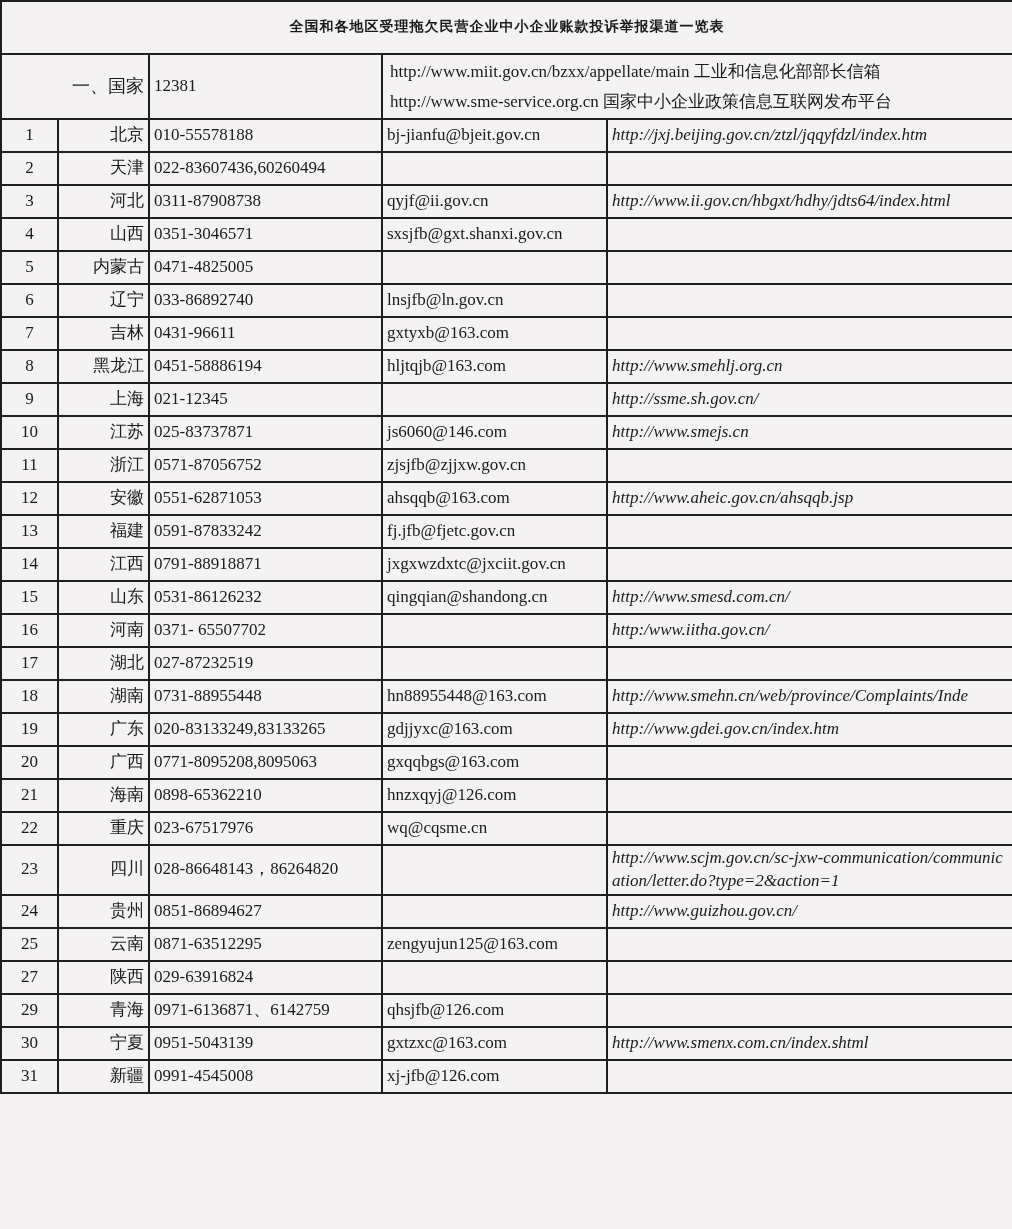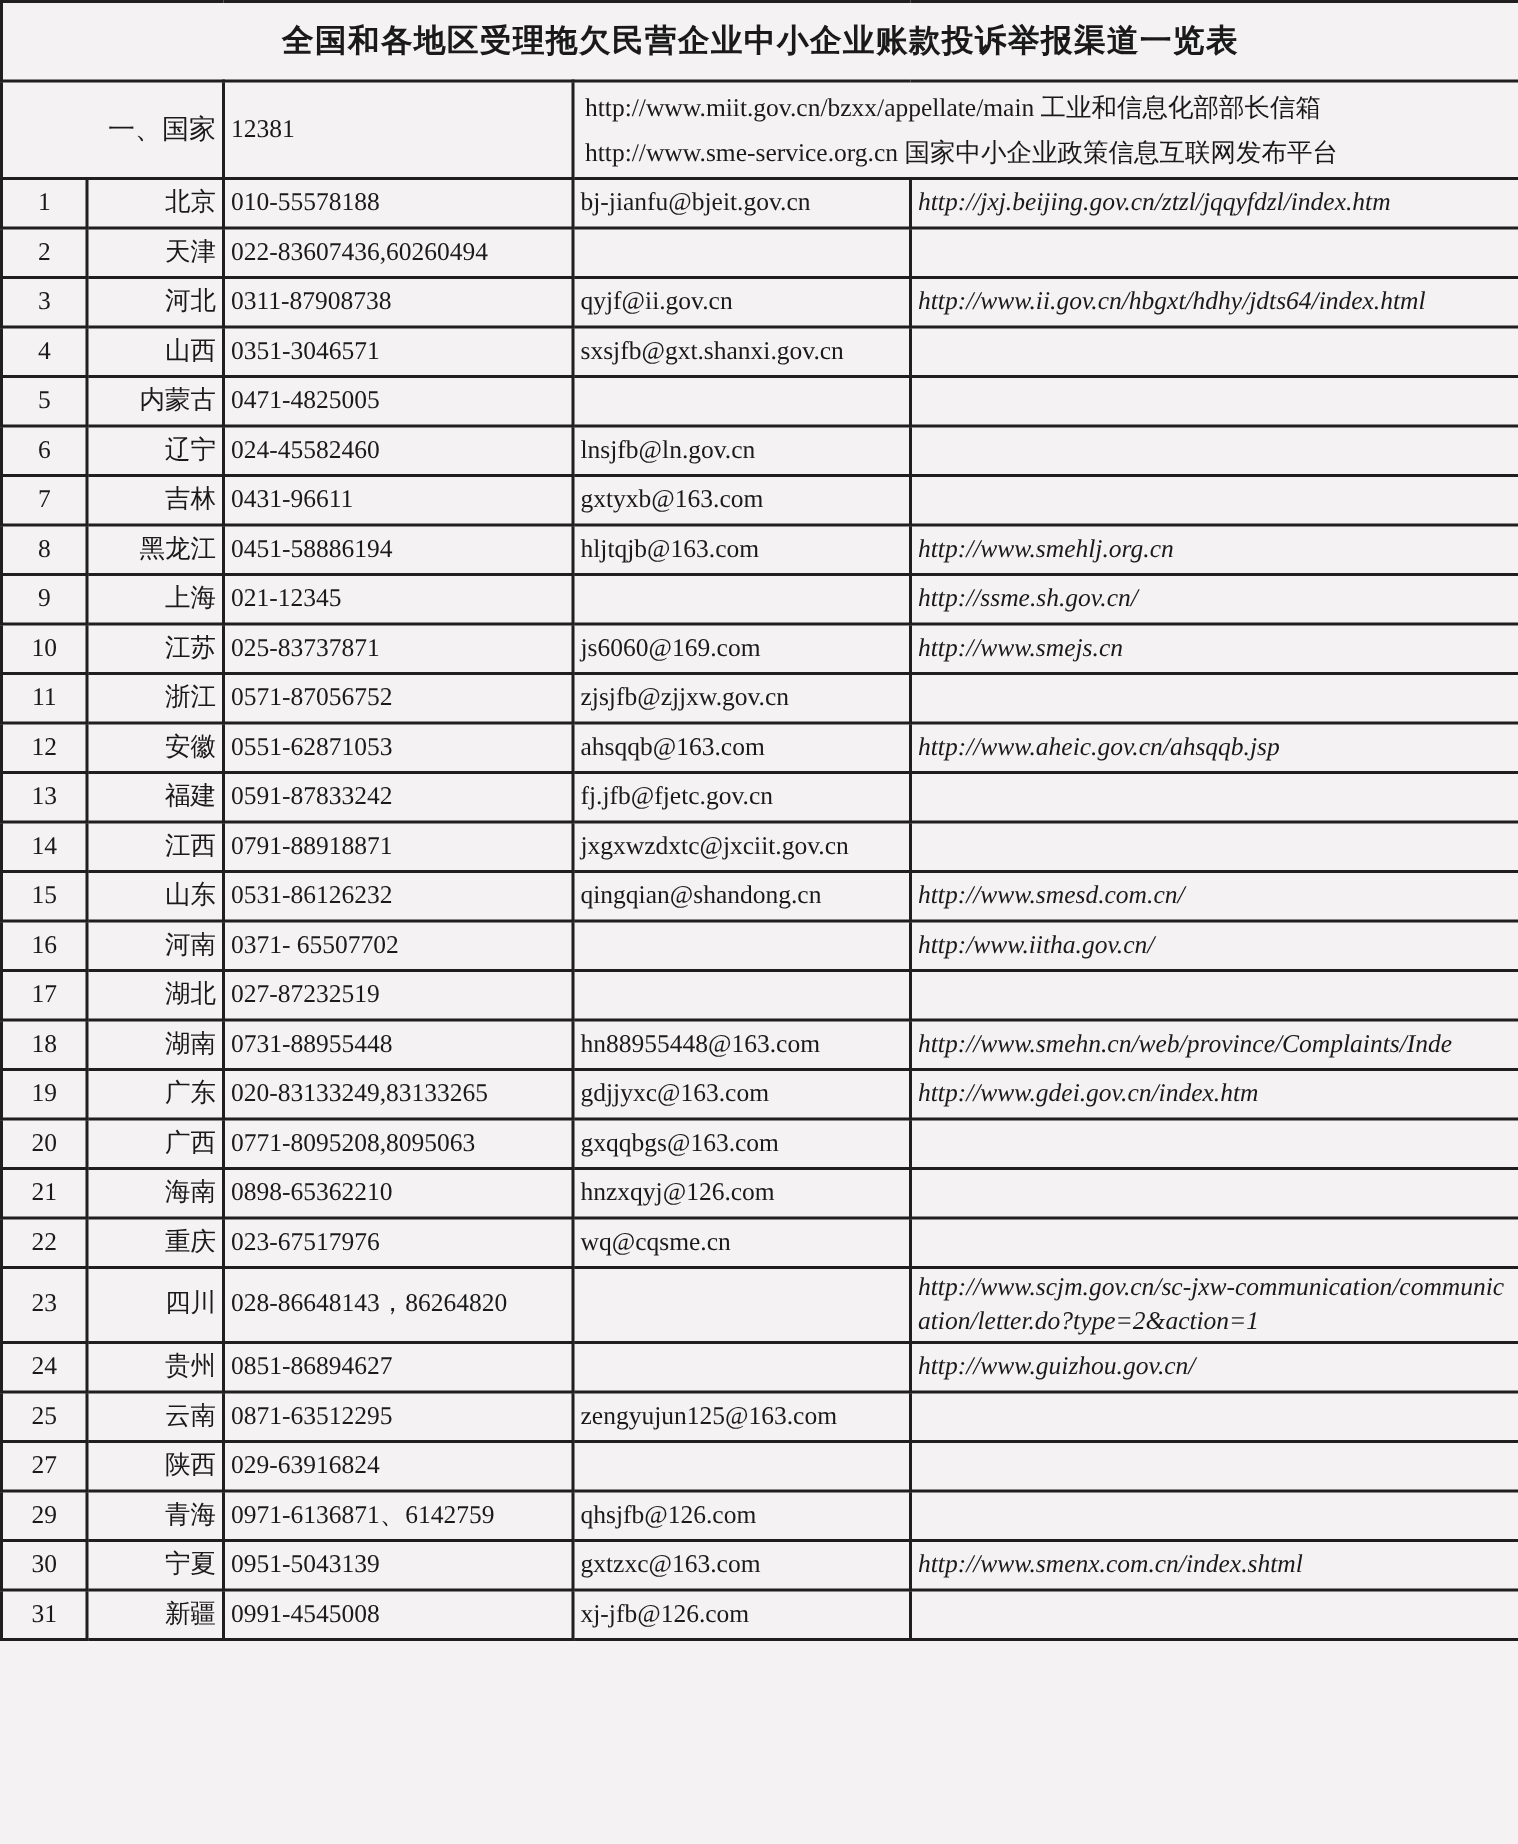--- a/index.html
+++ b/index.html
@@ -27,21 +27,21 @@
     padding: 1px 4px;
     vertical-align: middle;
     font-size: 17px;
     line-height: 1.35;
     overflow: hidden;
   }
   tr.r-title td {
     height: 53px;
     text-align: center;
     font-weight: bold;
-    font-size: 21px;
+    font-size: 14px;
     letter-spacing: 1px;
   }
   tr.r-head td {
     height: 29px;
     text-align: center;
     font-weight: bold;
     font-size: 18px;
   }
   tr.r-national td {
     height: 65px;
@@ -134,21 +134,21 @@
         <tr>
     <td class="c-no">5</td>
     <td class="c-region">内蒙古</td>
     <td class="c-phone">0471-4825005</td>
     <td class="c-email"></td>
     <td class="c-url"></td>
   </tr>
         <tr>
     <td class="c-no">6</td>
     <td class="c-region">辽宁</td>
-    <td class="c-phone">024-45582460</td>
+    <td class="c-phone">033-86892740</td>
     <td class="c-email">lnsjfb@ln.gov.cn</td>
     <td class="c-url"></td>
   </tr>
         <tr>
     <td class="c-no">7</td>
     <td class="c-region">吉林</td>
     <td class="c-phone">0431-96611</td>
     <td class="c-email">gxtyxb@163.com</td>
     <td class="c-url"></td>
   </tr>
@@ -163,21 +163,21 @@
     <td class="c-no">9</td>
     <td class="c-region">上海</td>
     <td class="c-phone">021-12345</td>
     <td class="c-email"></td>
     <td class="c-url">http://ssme.sh.gov.cn/</td>
   </tr>
         <tr>
     <td class="c-no">10</td>
     <td class="c-region">江苏</td>
     <td class="c-phone">025-83737871</td>
-    <td class="c-email">js6060@169.com</td>
+    <td class="c-email">js6060@146.com</td>
     <td class="c-url">http://www.smejs.cn</td>
   </tr>
         <tr>
     <td class="c-no">11</td>
     <td class="c-region">浙江</td>
     <td class="c-phone">0571-87056752</td>
     <td class="c-email">zjsjfb@zjjxw.gov.cn</td>
     <td class="c-url"></td>
   </tr>
         <tr>

